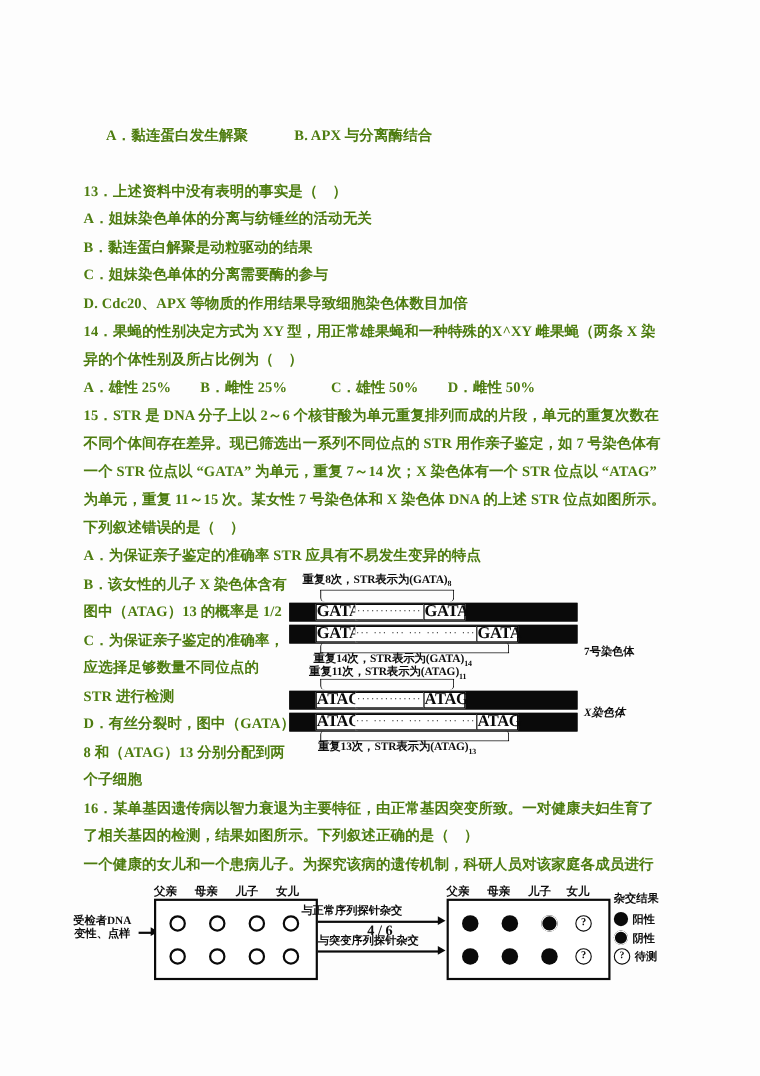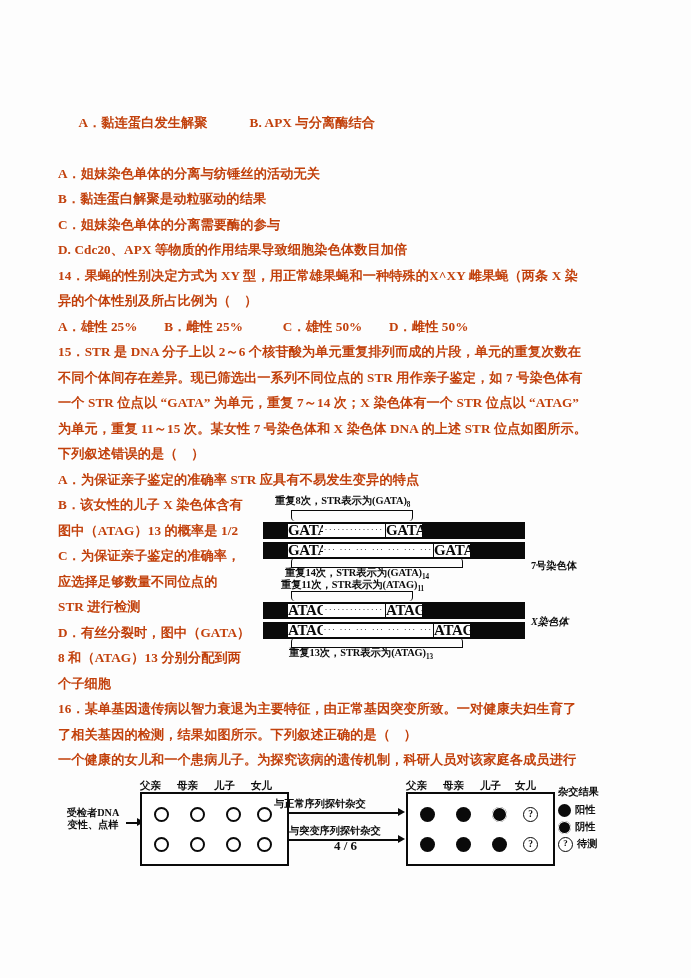--- a/index.html
+++ b/index.html
@@ -27,21 +27,22 @@
     left: 58px;
     top: 84px;
     width: 580px;
   }
   .line {
     font-size: 13.2px;
     line-height: 25.5px;
     letter-spacing: 0.1px;
     white-space: pre-wrap;
     font-weight: 600;
-    color: #c2410c;
+    color: #4d7c0f;
+    margin-left: 18px;
   }
   .q-stem {
     font-weight: 700;
   }
   .opt-inline {
     font-weight: 600;
   }
   .two-col {
     position: relative;
     width: 580px;
@@ -211,20 +212,21 @@
 </head>
 <body>
 
 <div class="page">
   <div class="content">
 
     <div class="line">
       <span>A．黏连蛋白发生解聚</span><span style="display:inline-block;width:42px"></span><span>B. APX 与分离酶结合</span>
     </div>
 
+    <div class="line q-stem">13．上述资料中没有表明的事实是（    ）</div>
     <div class="line">A．姐妹染色单体的分离与纺锤丝的活动无关</div>
     <div class="line">B．黏连蛋白解聚是动粒驱动的结果</div>
     <div class="line">C．姐妹染色单体的分离需要酶的参与</div>
     <div class="line">D. Cdc20、APX 等物质的作用结果导致细胞染色体数目加倍</div>
 
     <div class="line q-stem">14．果蝇的性别决定方式为 XY 型，用正常雄果蝇和一种特殊的X^XY 雌果蝇（两条 X 染</div>
     <div class="line q-stem">异的个体性别及所占比例为（    ）</div>
     <div class="line opt-inline">A．雄性 25%　　B．雌性 25%　　　C．雄性 50%　　D．雌性 50%</div>
 
     <div class="line q-stem">15．STR 是 DNA 分子上以 2～6 个核苷酸为单元重复排列而成的片段，单元的重复次数在</div>

